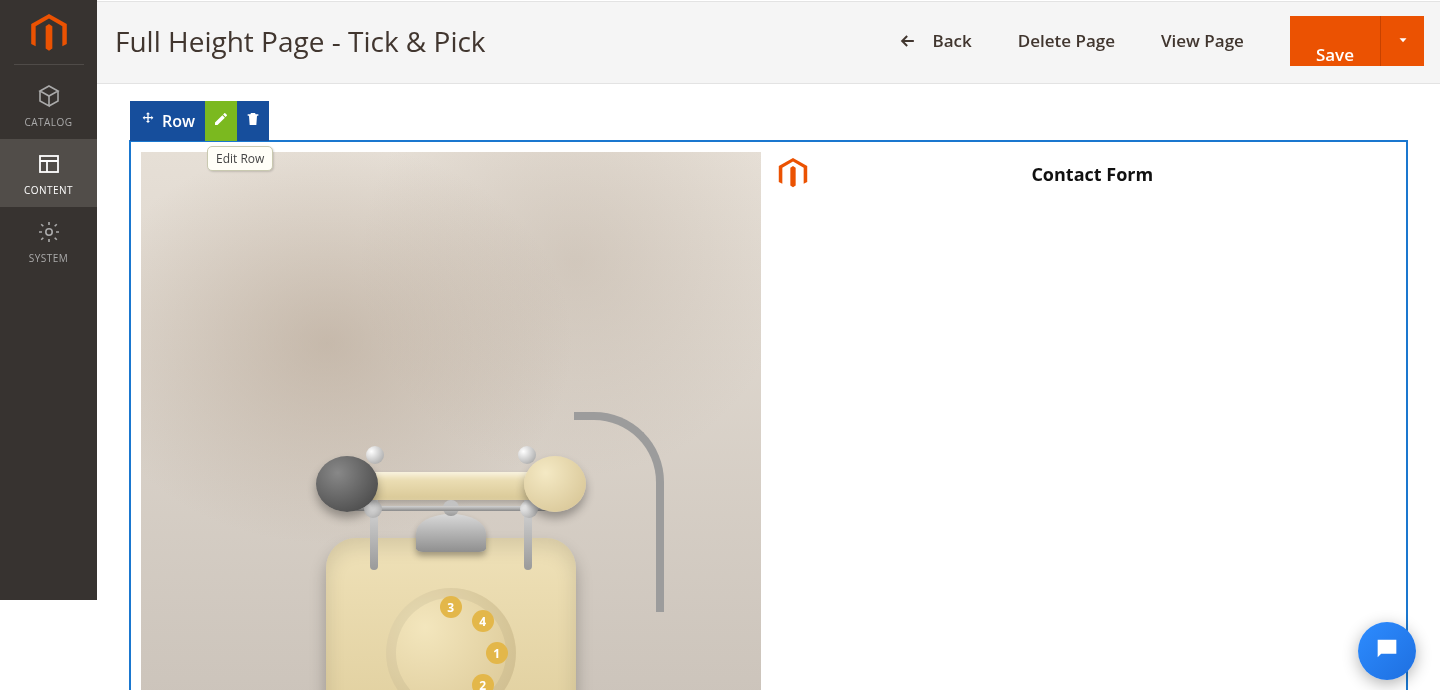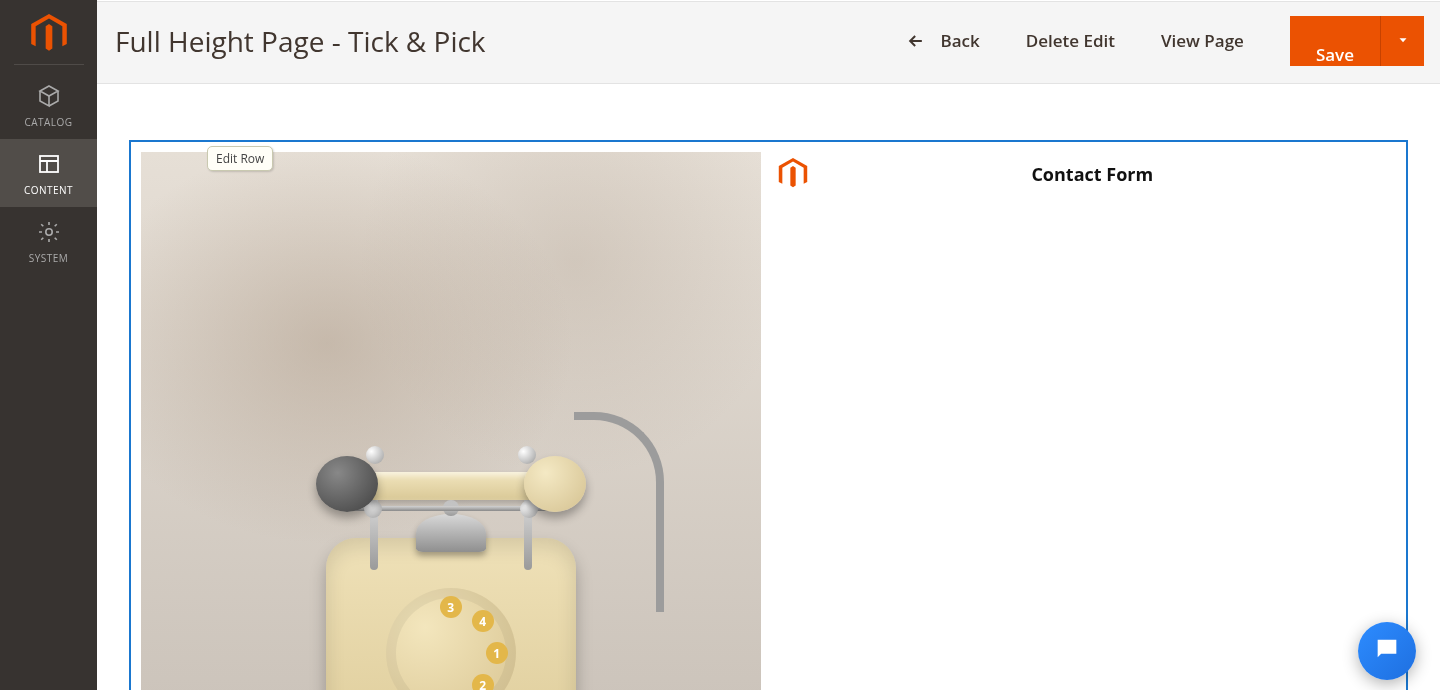--- a/index.html
+++ b/index.html
@@ -1,19 +1,19 @@
 <!DOCTYPE html>
 <html><head>
 <meta charset="utf-8">
 <style>
 *{box-sizing:border-box;margin:0;padding:0;font-family:'Open Sans','Helvetica Neue',Arial,sans-serif}
 body{width:1440px;height:690px;overflow:hidden;background:#fff;position:relative}
 
 
-.sidebar{position:absolute;left:0;top:0;width:97px;height:690px;background:#373330;display:flex;flex-direction:column;align-items:center;padding-top:14px}
+.sidebar{position:absolute;left:0;top:0;width:97px;height:600px;background:#373330;display:flex;flex-direction:column;align-items:center;padding-top:14px}
 .logo-top{width:40px;height:40px;display:flex;align-items:center;justify-content:center;margin-bottom:10px}
 .side-divider{width:70px;height:1px;background:#4f4b48;margin-bottom:6px}
 .side-item{width:97px;height:68px;display:flex;flex-direction:column;align-items:center;justify-content:center;color:#aaa;font-size:10px;letter-spacing:0.5px;cursor:pointer}
 .side-item.active{background:#514d49;color:#fff}
 .side-ico{width:28px;height:28px;display:flex;align-items:center;justify-content:center;margin-bottom:5px}
 .side-label{text-align:center}
 
 
 .header{position:absolute;left:97px;top:1px;right:0;height:83px;background:#f5f5f5;border-top:1px solid #e3e3e3;border-bottom:1px solid #e3e3e3;display:flex;align-items:center;padding:0 16px 4px 18px}
 .page-title{font-size:28px;color:#41362f;font-weight:400}
@@ -125,41 +125,65 @@
   <div class="hdr-spacer"></div>
   <div class="hdr-link">
     <span class="arrow">
       <svg width="20" height="20" viewBox="0 0 24 24" fill="none" stroke="#41362f" stroke-width="2.4">
           <path d="M19 12H5M11 6l-6 6 6 6"></path>
         </svg>
     </span>
     <span>Back</span>
   </div>
   <div class="hdr-link">
-    <span>Delete Edit</span>
+    <span>Delete Page</span>
   </div>
   <div class="hdr-link" style="">
     <span>View Page</span>
   </div>
   <div class="save-group">
     <div class="save-btn">
       <span>Save</span>
     </div>
     <div class="save-drop">
       <span>
         <svg width="14" height="14" viewBox="0 0 24 24" fill="#fff">
             <path d="M6 9l6 7 6-7z"></path>
           </svg>
       </span>
     </div>
   </div>
 </div>
 
 <div class="canvas">
 
+  <div class="row-toolbar">
+    <div class="rt-seg rt-move">
+      <span>
+        <svg width="16" height="16" viewBox="0 0 24 24" fill="#fff">
+            <path d="M12 2l3 3h-2v4h4V7l3 3-3 3v-2h-4v4h2l-3 3-3-3h2v-4H7v2l-3-3 3-3v2h4V5H9z"></path>
+          </svg>
+      </span>
+      <span>Row</span>
+    </div>
+    <div class="rt-seg rt-edit">
+      <span>
+        <svg width="16" height="16" viewBox="0 0 24 24" fill="#fff">
+            <path d="M3 17.25V21h3.75L17.81 9.94l-3.75-3.75L3 17.25zM20.71 7.04a1 1 0 0 0 0-1.41l-2.34-2.34a1 1 0 0 0-1.41 0l-1.83 1.83 3.75 3.75 1.83-1.83z"></path>
+          </svg>
+      </span>
+    </div>
+    <div class="rt-seg rt-del">
+      <span>
+        <svg width="16" height="16" viewBox="0 0 24 24" fill="#fff">
+            <path d="M6 7h12l-1 14H7L6 7zm3-4h6l1 2h4v2H4V5h4l1-2z"></path>
+          </svg>
+      </span>
+    </div>
+  </div>
 
   <div class="tooltip">Edit Row</div>
 
   <div class="sel-row">
     <div class="col">
       <div class="image-placeholder" title="Vintage rotary telephone on marble background">
         <div class="marble"></div>
         <div class="phone">
           <div class="p-cord"></div>
           <div class="p-base"></div>

